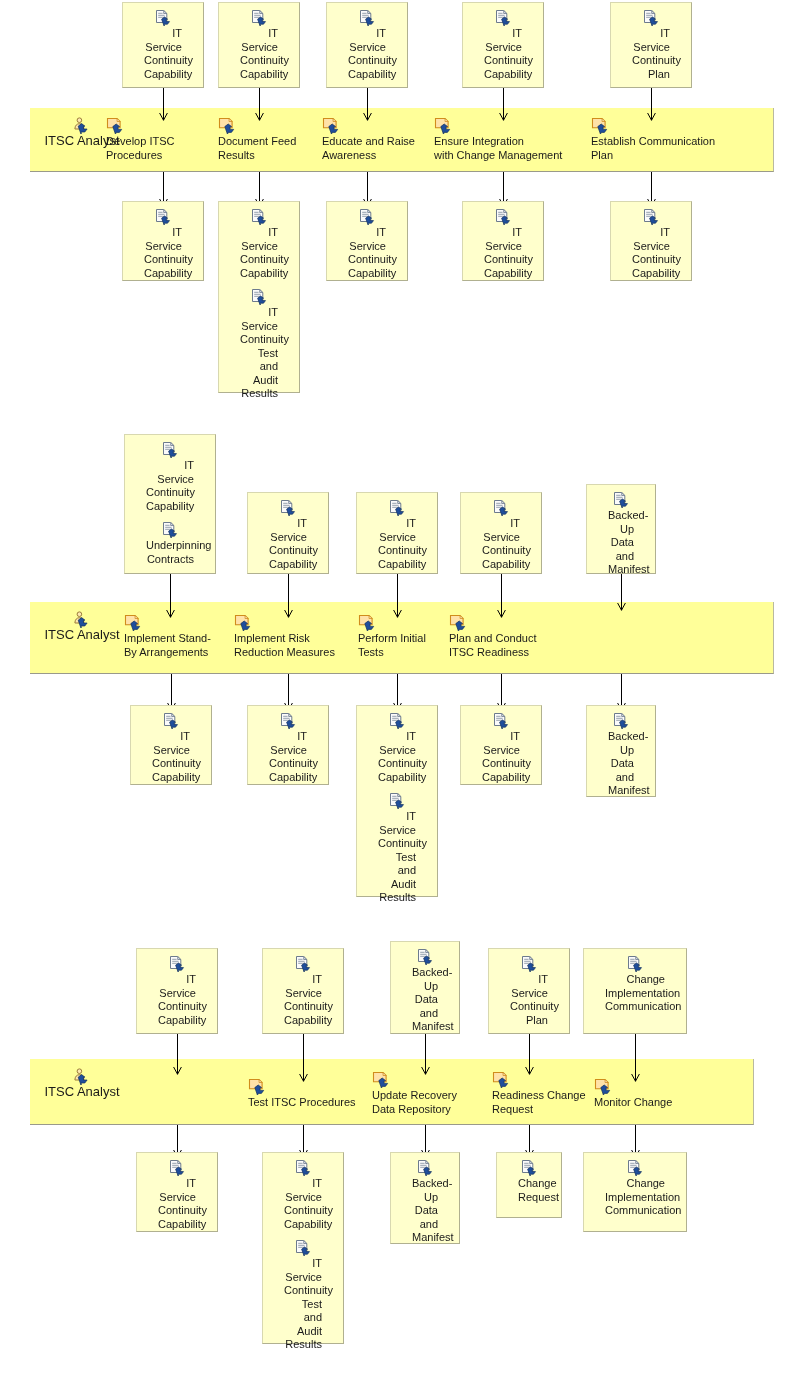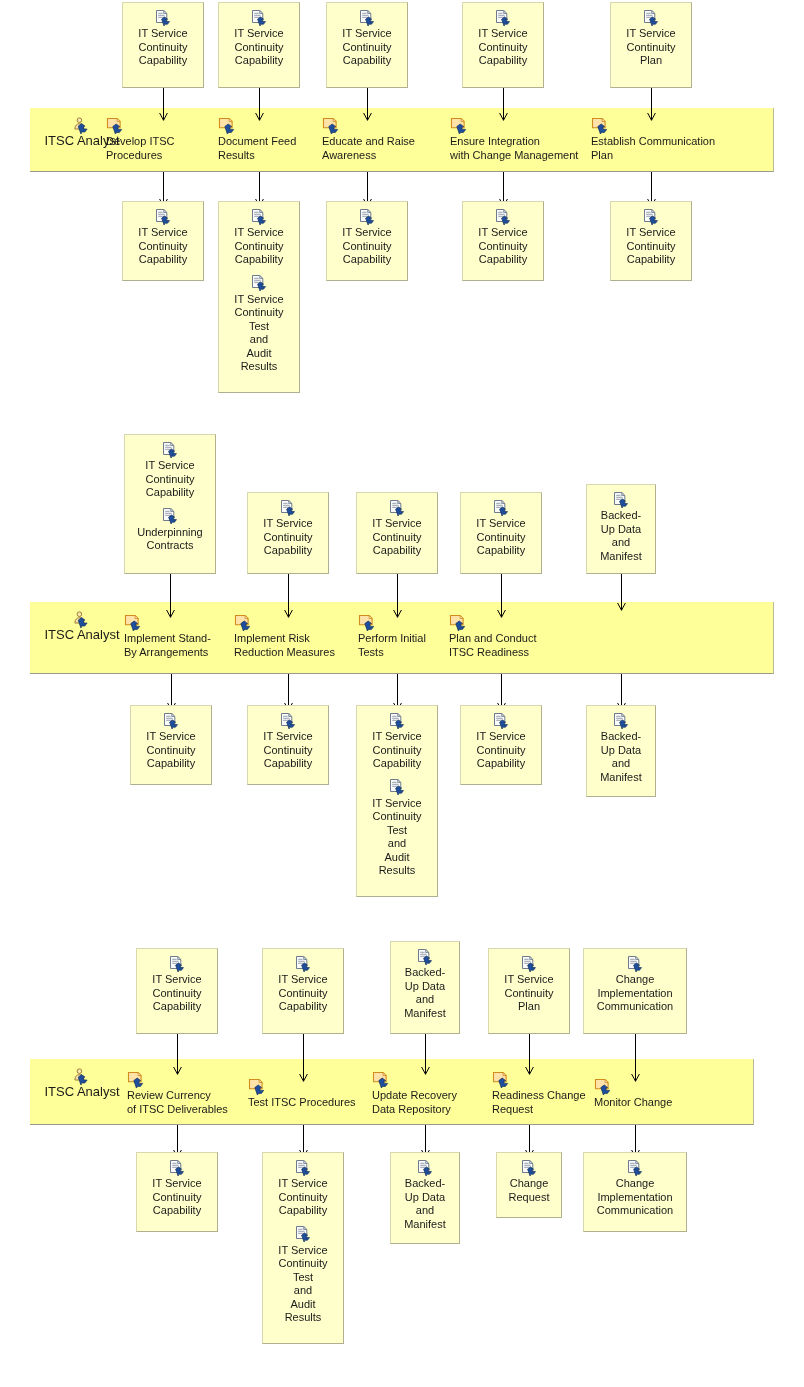--- a/index.html
+++ b/index.html
@@ -40,22 +40,22 @@
     background:#ffffcc;
     border:1px solid #d8d8b0;
     border-right:1px solid #b0b090;
     border-bottom:1px solid #b0b090;
     box-sizing:border-box;
     padding-top:5px;
     text-align:center;
   }
   .wp .wp-entry{
     display:block;
-    text-align:center;
-    padding:0 4px;
+    text-align:right;
+    padding:0 21px;
   }
   .wp .wp-entry + .wp-entry{margin-top:7px;}
   .wp .wp-ico{display:block;text-align:center;margin-bottom:1px;}
   .wp .wp-text{
     display:block;
     font-size:11px;
     line-height:13.5px;
     color:#1a1a1a;
     white-space:pre-line;
   }
@@ -286,21 +286,21 @@
               <line x1="4.2" y1="5.3" x2="10.6" y2="5.3"></line>
               <line x1="4.2" y1="7.3" x2="10.6" y2="7.3"></line>
             </g>
             <path d="M7.6 9.2 l3.0 -2.2 3.0 2.2 -1.3 0 0 2.4 3.2 0 -2.0 2.6 -3.2 0 0 2.4 z" fill="#1f4e9c" stroke="#12315f" stroke-width="0.7" stroke-linejoin="round"></path>
           </svg></span>
         <span class="wp-text">IT Service
 Continuity
 Capability</span>
       </span>
     </div>
-    <div class="task" style="left: 434px; top: 116px; margin-left: 16px;">
+    <div class="task" style="left: 434px; top: 116px;">
       <span class="task-ico"><svg class="ico" width="20" height="17" viewBox="0 0 20 17">
           <path d="M1.5 1.5 h9.6 l3.0 3.0 v6.2 h-12.6 z" fill="#ffe2a8" stroke="#d08c1c" stroke-width="1.1"></path>
           <path d="M11.1 1.5 v3.0 h3.0 z" fill="#fff3d6" stroke="#d08c1c" stroke-width="0.8"></path>
           <path d="M6.8 9.6 l3.4 -2.6 3.4 2.6 -1.5 0 0 2.8 3.6 0 -2.3 3.0 -3.6 0 0 2.8 z" fill="#1f4e9c" stroke="#12315f" stroke-width="0.7" stroke-linejoin="round"></path>
         </svg></span>
       <span class="task-text">Ensure Integration
 with Change Management</span>
     </div>
     <div class="conn" style="left: 503px; top: 88px; height: 26px;"></div>
     <div class="arrow-v" style="left: 499px; top: 107px;"><svg width="9" height="8" viewBox="0 0 9 8">
@@ -694,29 +694,20 @@
               <line x1="4.2" y1="5.3" x2="10.6" y2="5.3"></line>
               <line x1="4.2" y1="7.3" x2="10.6" y2="7.3"></line>
             </g>
             <path d="M7.6 9.2 l3.0 -2.2 3.0 2.2 -1.3 0 0 2.4 3.2 0 -2.0 2.6 -3.2 0 0 2.4 z" fill="#1f4e9c" stroke="#12315f" stroke-width="0.7" stroke-linejoin="round"></path>
           </svg></span>
         <span class="wp-text">IT Service
 Continuity
 Capability</span>
       </span>
     </div>
-    <div class="task" style="left: 127px; top: 1070px;">
-      <span class="task-ico"><svg class="ico" width="20" height="17" viewBox="0 0 20 17">
-          <path d="M1.5 1.5 h9.6 l3.0 3.0 v6.2 h-12.6 z" fill="#ffe2a8" stroke="#d08c1c" stroke-width="1.1"></path>
-          <path d="M11.1 1.5 v3.0 h3.0 z" fill="#fff3d6" stroke="#d08c1c" stroke-width="0.8"></path>
-          <path d="M6.8 9.6 l3.4 -2.6 3.4 2.6 -1.5 0 0 2.8 3.6 0 -2.3 3.0 -3.6 0 0 2.8 z" fill="#1f4e9c" stroke="#12315f" stroke-width="0.7" stroke-linejoin="round"></path>
-        </svg></span>
-      <span class="task-text">Review Currency
-of ITSC Deliverables</span>
-    </div>
     <div class="conn" style="left: 177px; top: 1034px; height: 34px;"></div>
     <div class="arrow-v" style="left: 173px; top: 1061px;"><svg width="9" height="8" viewBox="0 0 9 8">
         <path d="M0.6 0 L4.5 7.2 L8.4 0" fill="none" stroke="#000" stroke-width="1"></path>
         <path d="M4.5 0 L4.5 7.4" stroke="#000" stroke-width="1"></path>
       </svg></div>
     <div class="conn" style="left: 177px; top: 1125px; height: 26px;"></div>
     <div class="arrow-v" style="left: 173px; top: 1144px;"><svg width="9" height="8" viewBox="0 0 9 8">
         <path d="M0.6 0 L4.5 7.2 L8.4 0" fill="none" stroke="#000" stroke-width="1"></path>
         <path d="M4.5 0 L4.5 7.4" stroke="#000" stroke-width="1"></path>
       </svg></div>

